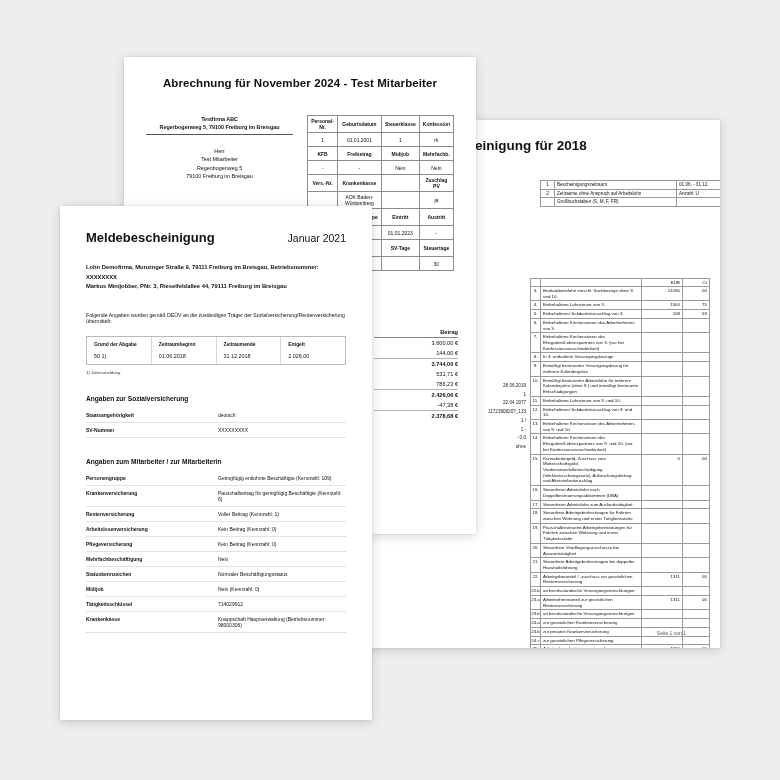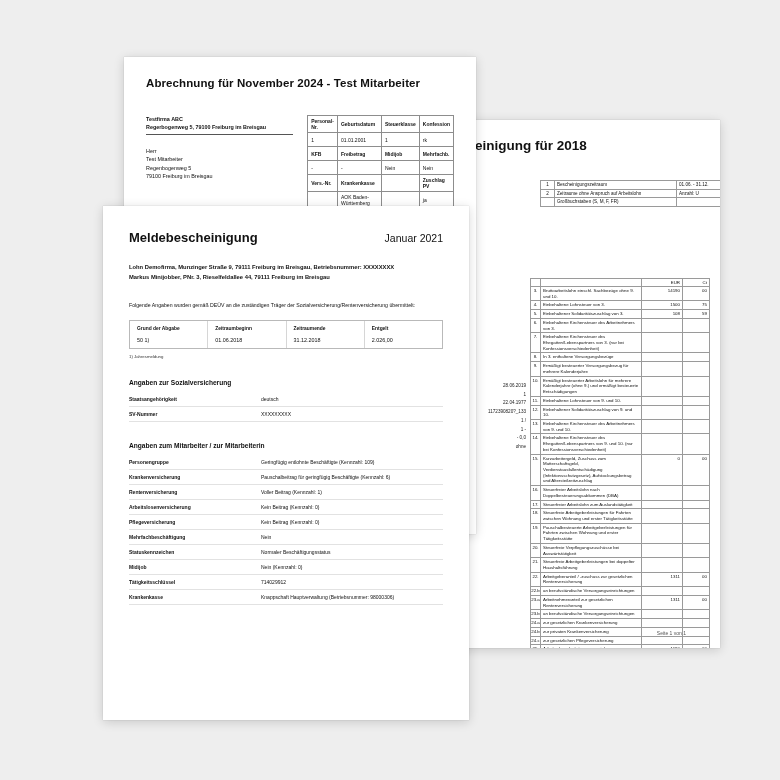--- a/index.html
+++ b/index.html
@@ -37,38 +37,38 @@
   .lst-row .c-a{ width:36px; border-left:1px solid #9a9a9a; padding:1px 2px; text-align:right; flex:none; }
   .lst-row .c-b{ width:22px; border-left:1px solid #9a9a9a; padding:1px 2px; text-align:right; flex:none; }
 
   .lst-left-notes{ position:absolute; left:196px; top:262px; width:62px; font-size:4.6px; color:#222; text-align:right; line-height:1.9; }
   .lst-left-block{ position:absolute; left:176px; top:398px; width:84px; font-size:5px; color:#111; font-weight:bold; }
 
   .lst-foot{ position:absolute; left:0; right:0; bottom:12px; padding:0 34px; display:flex; justify-content:space-between; font-size:5px; color:#555; }
 
   
   #sheet-abr{ left:124px; top:57px; width:352px; height:477px; z-index:2; }
-  #sheet-abr .pad{ padding:20px 22px; }
+  #sheet-abr .pad{ padding:20px 22px;text-align:center; }
   .abr-title{ font-size:11.5px; font-weight:bold; color:#111; letter-spacing:.1px; }
   .abr-top{ display:flex; gap:14px; margin-top:26px; }
   .abr-addr{ width:148px; font-size:5.4px; color:#111; line-height:1.55; }
   .abr-firm{ font-weight:bold; }
   .abr-firm2{ font-weight:bold; border-bottom:1px solid #555; padding-bottom:2px; display:block; }
   .abr-addr .blk{ margin-top:12px; }
   .abr-grid{ flex:1; border-collapse:collapse; }
   .abr-grid td{ border:1px solid #8d8d8d; font-size:5px; color:#111; padding:2px 3px; height:9px; }
   .abr-grid td.h{ font-weight:bold; }
 
   .abr-amt{ position:absolute; right:18px; top:272px; width:84px; font-size:5.6px; color:#111; }
   .abr-amt .ar{ display:flex; justify-content:space-between; padding:2px 0; }
   .abr-amt .ar.b{ font-weight:bold; border-top:1px solid #b5b5b5; }
   .abr-amt .hdr{ font-weight:bold; text-align:right; border-bottom:1px solid #888; padding-bottom:2px; }
 
   
-  #sheet-meld{ left:60px; top:206px; width:366px; height:514px; z-index:3;margin-left:43px; }
+  #sheet-meld{ left:60px; top:206px; width:312px; height:514px; z-index:3; }
   #sheet-meld .pad{ padding:24px 26px; }
   .md-head{ display:flex; align-items:baseline; justify-content:space-between; }
   .md-title{ font-size:13px; font-weight:bold; color:#111; }
   .md-period{ font-size:10.5px; color:#111; }
   .md-person{ margin-top:18px; font-size:5.8px; color:#111; line-height:1.65; }
   .md-person b{ font-weight:bold; }
   .md-intro{ margin-top:20px; font-size:5.2px; color:#111; }
   .md-box{ margin-top:12px; display:flex; border:1px solid #b9b9b9; }
   .md-box .cell{ flex:1; padding:5px 7px; border-right:1px solid #d6d6d6; }
   .md-box .cell:last-child{ border-right:none; }

